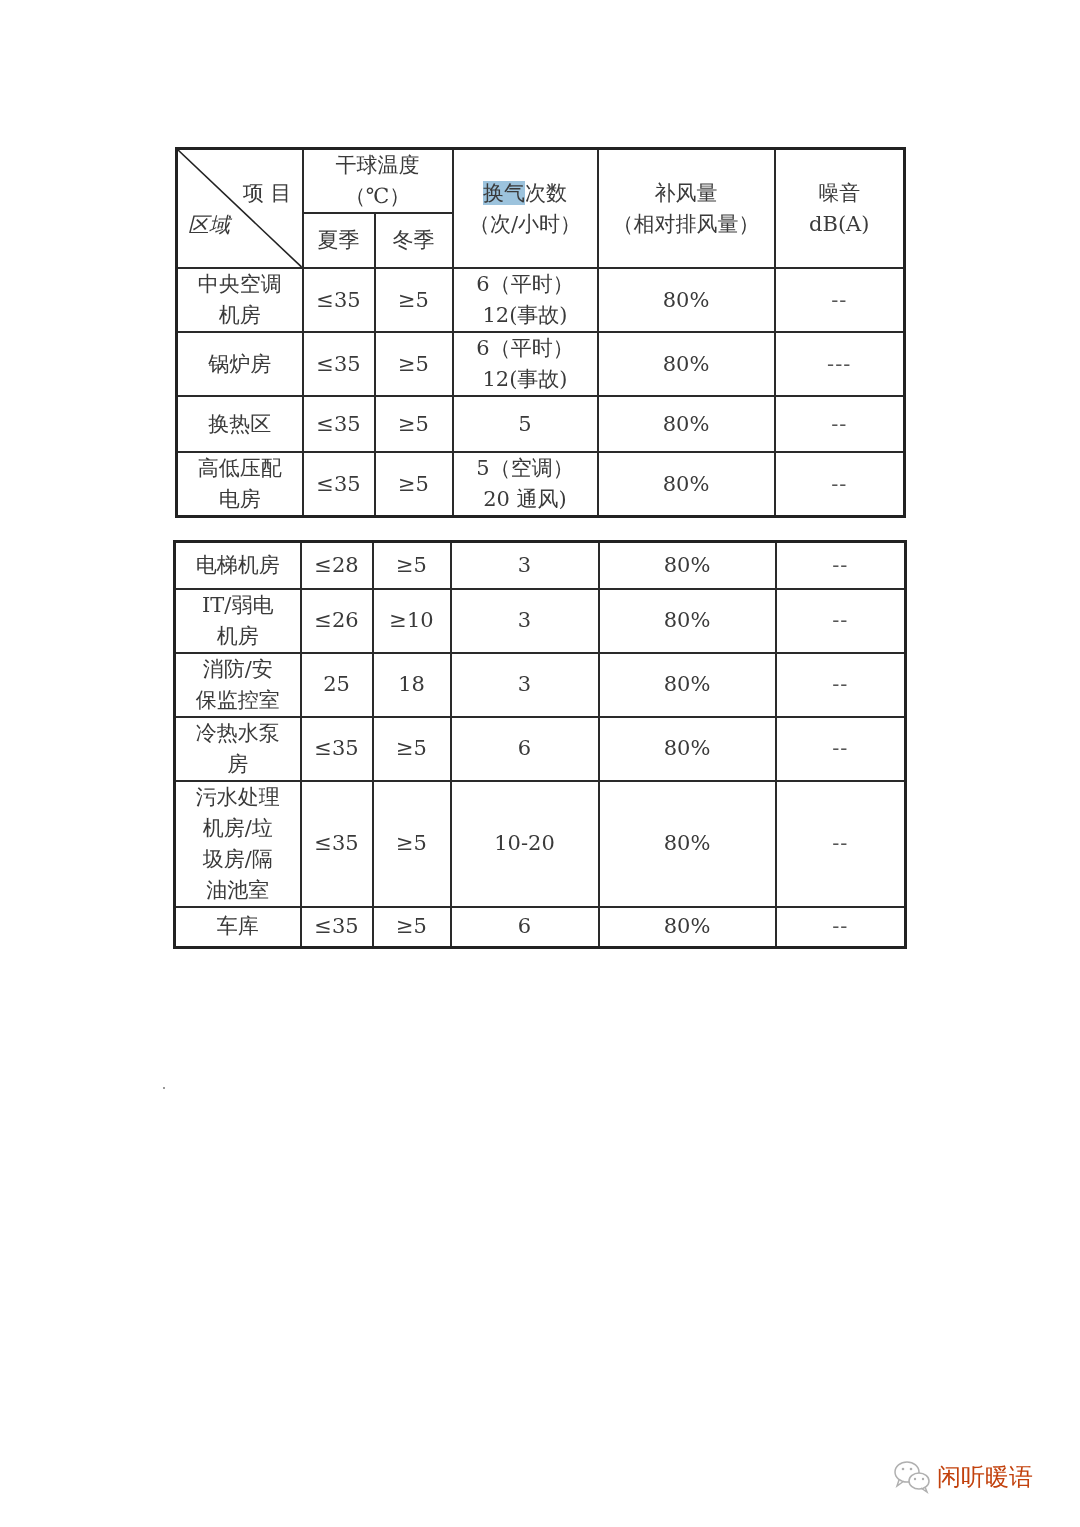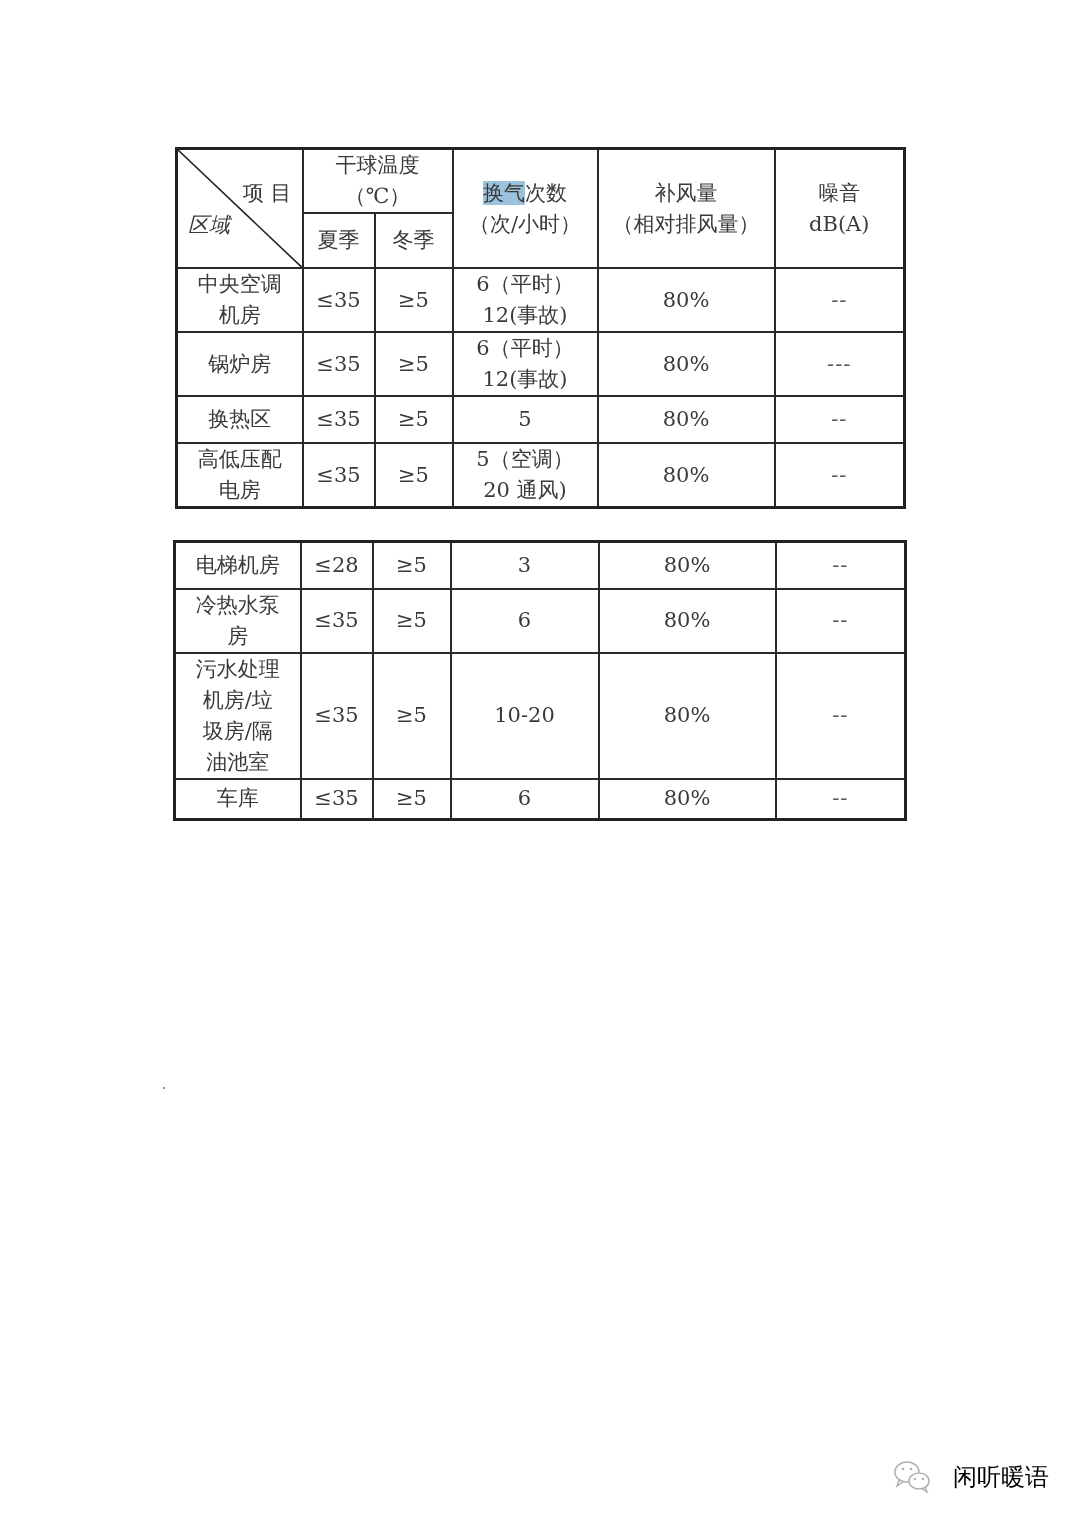--- a/index.html
+++ b/index.html
@@ -9,22 +9,22 @@
     td { border:2px solid #2a2a2a; text-align:center; vertical-align:middle;
          font-size:21px; line-height:31px; padding:0; color:#3a3a3a; }
     #t1 { left:175px; top:147px; width:728px; border:3px solid #222; }
     #t2 { left:173px; top:540px; width:731px; border:3px solid #222; }
     .diag { position:relative; }
     .diag svg { position:absolute; left:0; top:0; width:100%; height:100%; }
     .diag .item { position:absolute; right:10px; top:28px; }
     .diag .area { position:absolute; left:10px; top:60px;font-style:italic; }
     .hl { background:#9cc3dd; }
     .dash { letter-spacing:1px; color:#555; }
-    .wm { position:absolute; left:893px; top:1460px; display:flex; align-items:center; gap:20px;
-          color:#000000; font-family:"DejaVu Sans", sans-serif; font-size:24px; }
+    .wm { position:absolute; left:893px; top:1460px; display:flex; align-items:center; gap:4px;
+          color:#c2410c; font-family:"DejaVu Sans", sans-serif; font-size:24px; }
     .dot { position:absolute; left:163px; top:1087px; width:2px; height:2px; background:#999; }
   </style>
 </head>
 <body>
 
 <table id="t1">
   <colgroup>
     <col style="width:126px">
       <col style="width:72px">
       <col style="width:78px">
@@ -80,21 +80,21 @@
     <td>锅炉房</td>
     <td>≤35</td>
     <td>≥5</td>
     <td>
           <div>6（平时）</div>
           <div>12(事故)</div>
         </td>
     <td>80%</td>
     <td class="dash">---</td>
   </tr>
-  <tr style="height:47px">
+  <tr style="height:56px">
     <td>换热区</td>
     <td>≤35</td>
     <td>≥5</td>
     <td>5</td>
     <td>80%</td>
     <td class="dash">--</td>
   </tr>
   <tr style="height:63px">
     <td>
           <div>高低压配</div>
@@ -125,20 +125,42 @@
   <tr style="height:47px">
     <td>电梯机房</td>
     <td>≤28</td>
     <td>≥5</td>
     <td>3</td>
     <td>80%</td>
     <td class="dash">--</td>
   </tr>
   <tr style="height:63px">
     <td>
+          <div>IT/弱电</div>
+          <div>机房</div>
+        </td>
+    <td>≤26</td>
+    <td>≥10</td>
+    <td>3</td>
+    <td>80%</td>
+    <td class="dash">--</td>
+  </tr>
+  <tr style="height:63px">
+    <td>
+          <div>消防/安</div>
+          <div>保监控室</div>
+        </td>
+    <td>25</td>
+    <td>18</td>
+    <td>3</td>
+    <td>80%</td>
+    <td class="dash">--</td>
+  </tr>
+  <tr style="height:63px">
+    <td>
           <div>冷热水泵</div>
           <div>房</div>
         </td>
     <td>≤35</td>
     <td>≥5</td>
     <td>6</td>
     <td>80%</td>
     <td class="dash">--</td>
   </tr>
   <tr style="height:126px">

